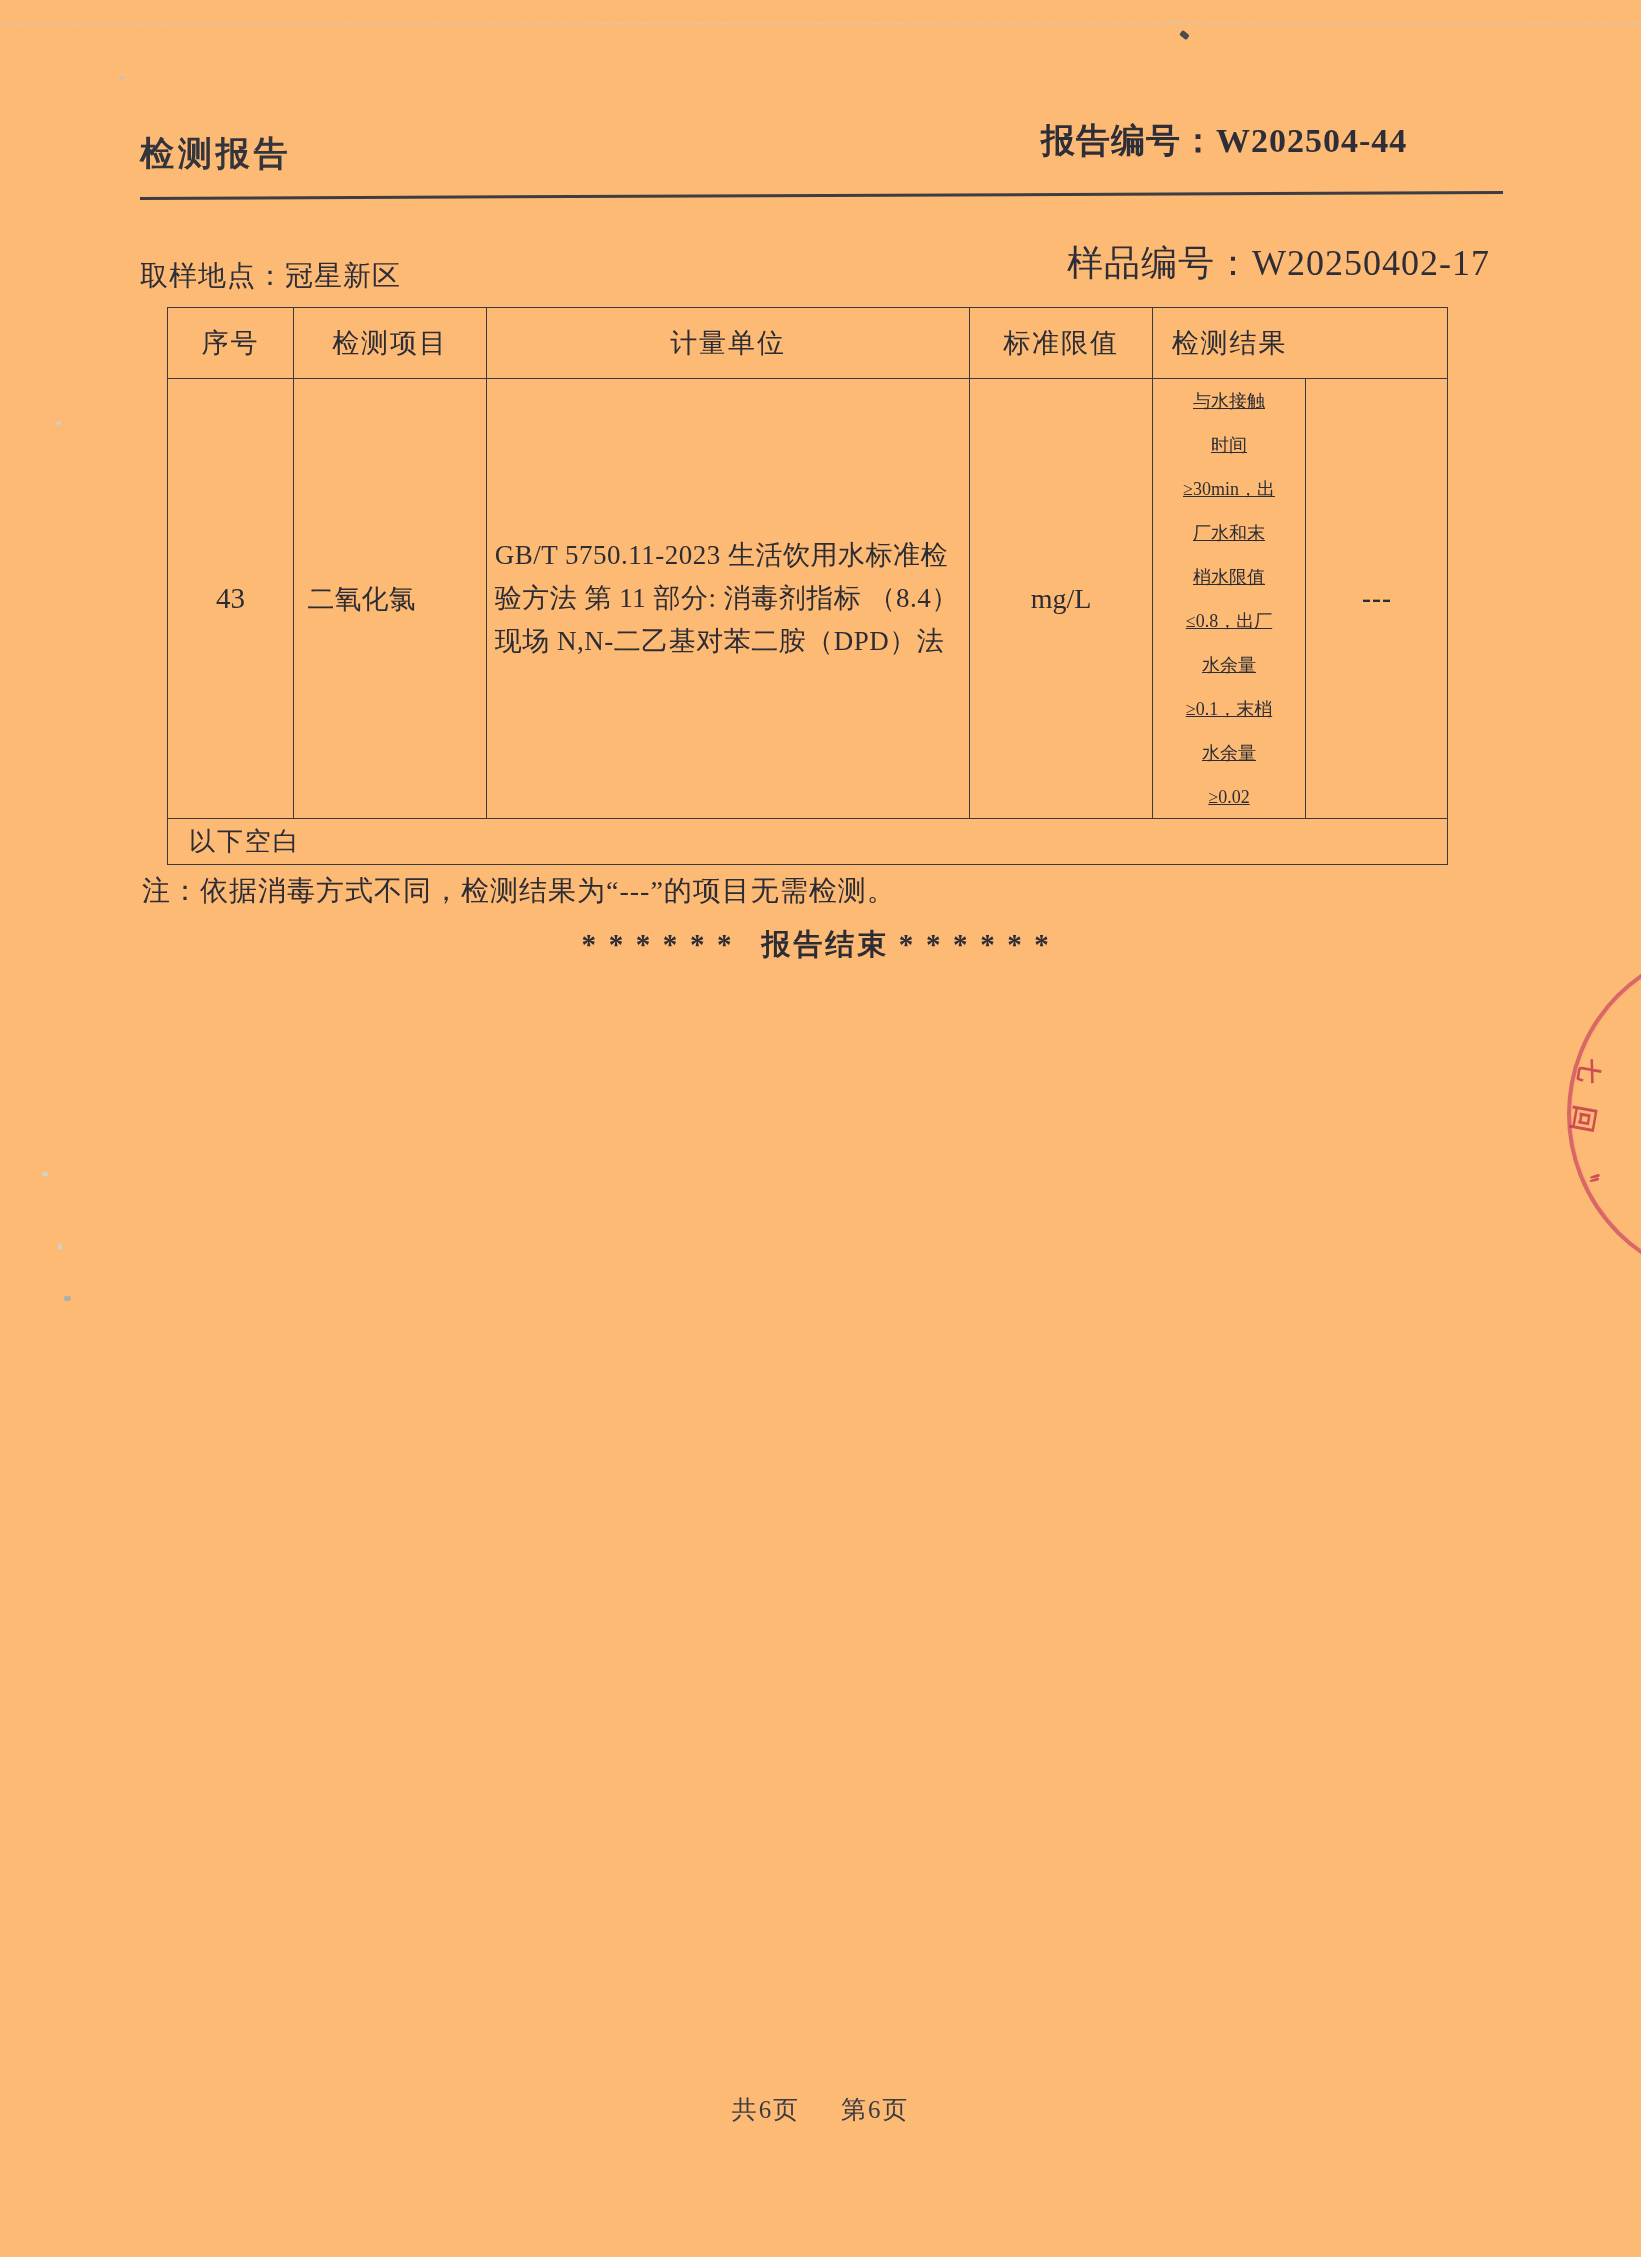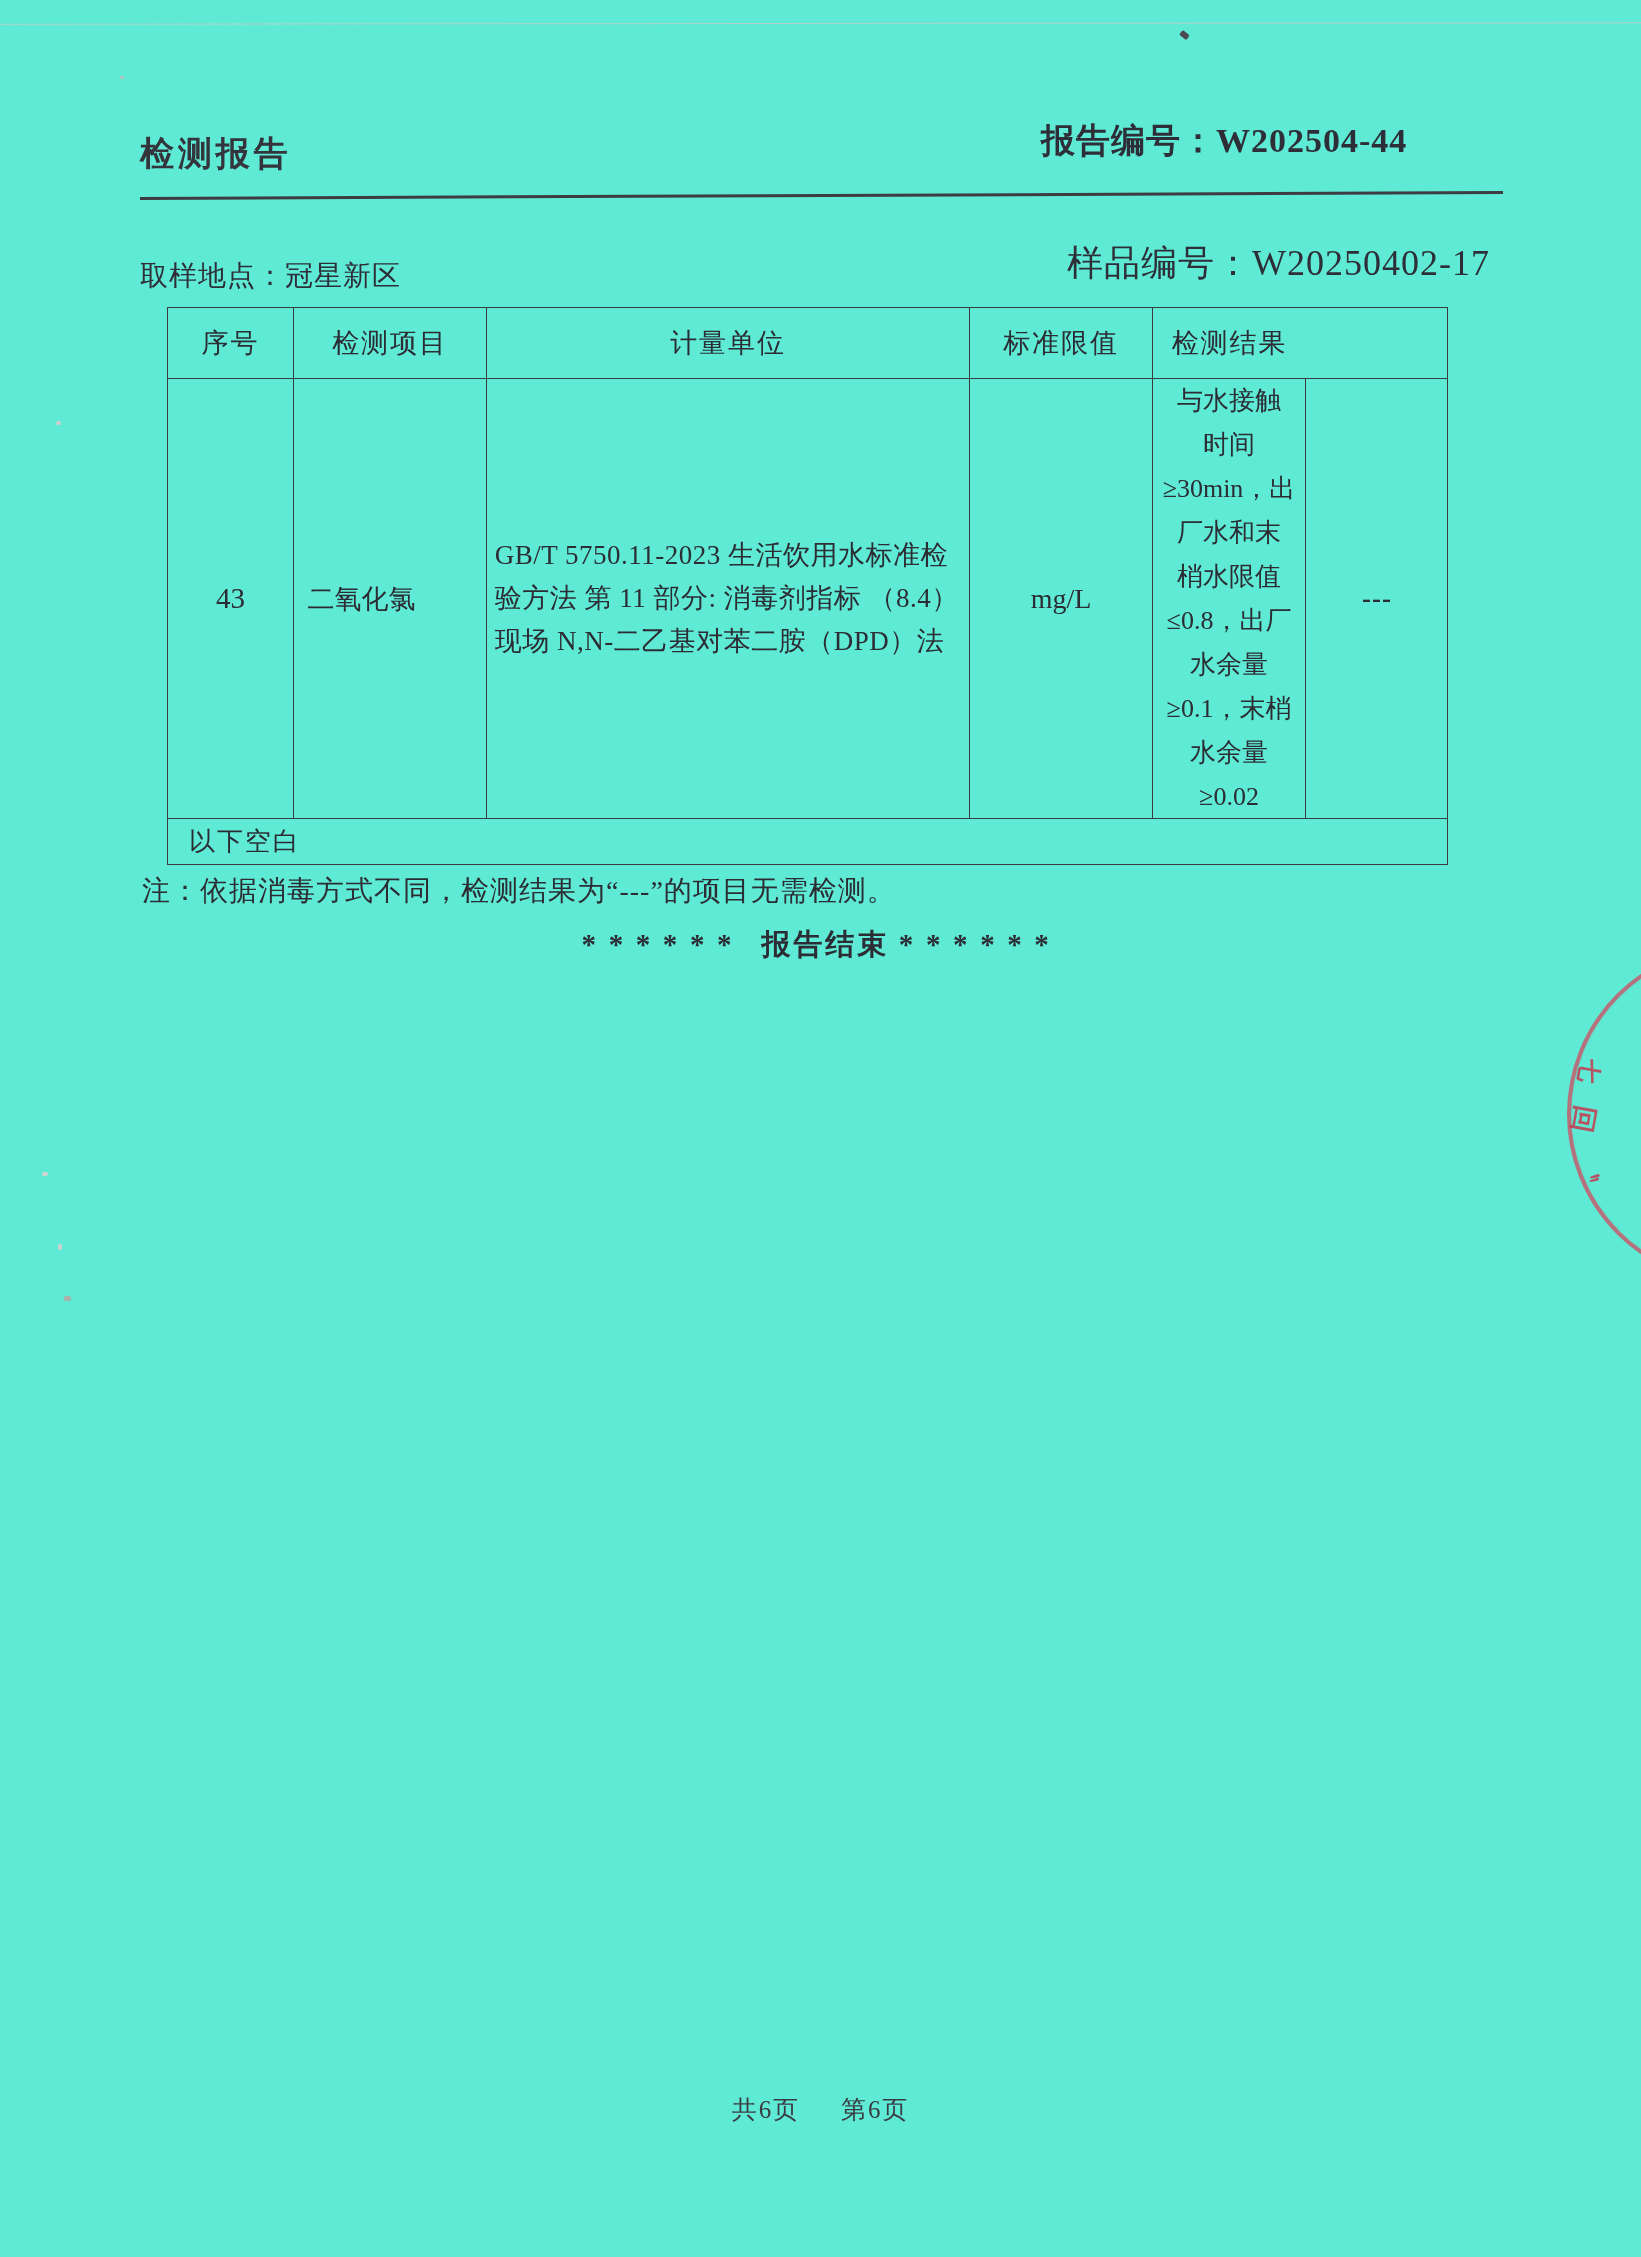--- a/index.html
+++ b/index.html
@@ -4,21 +4,21 @@
 <style>
   html,body{margin:0;padding:0;}
   body{
     font-family:"Liberation Serif","DejaVu Serif",serif;
     background:#e8e8e6;
   }
   .page{
     position:relative;
     width:1641px;height:2257px;
     margin:0 auto;
-    background:#5eead4;
+    background:#fdba74;
     overflow:hidden;
     color:#2c2c34;
   }
   
   .scan-top-line{
     position:absolute;left:0;top:23px;width:1641px;height:1px;
     background:#c6cdc7;opacity:.8;transform:rotate(-.05deg);
   }
   .speck{position:absolute;border-radius:1.9px;}
   .speck.s1{left:1180px;top:32px;width:8.7px;height:5.8px;background:#4a4a50;transform:rotate(38deg);}
@@ -64,21 +64,21 @@
   .cell{
     border-right:1.9px solid #3a3a40;
     display:flex;flex-direction:column;align-items:center;justify-content:center;
     overflow:hidden;
   }
   .cell:last-child{border-right:none;}
   .t-head .cell{font-size:27px;letter-spacing:1.9px;}
   .cell.item-cell{align-items:flex-start;padding-left:13.5px;}
   .cell.basis-cell{align-items:flex-start;padding:0 5.8px 0 7.7px;}
   .basis-line{line-height:43px;white-space:nowrap;letter-spacing:0.5px;}
-  .limit-line{line-height:44px;font-size:26px;white-space:nowrap;}
+  .limit-line{line-height:44px;font-size:18px;white-space:nowrap;text-decoration:underline;}
   .seq-cell{font-size:29px;}
   .unit-cell{font-size:28px;}
   .result-cell{font-size:27px;font-weight:700;letter-spacing:1px;}
   .blank-row{
     height:45px;display:flex;align-items:center;
     padding-left:21px;font-size:26px;letter-spacing:1.9px;
   }
 
   .note-line{
     position:absolute;left:142px;top:872px;

